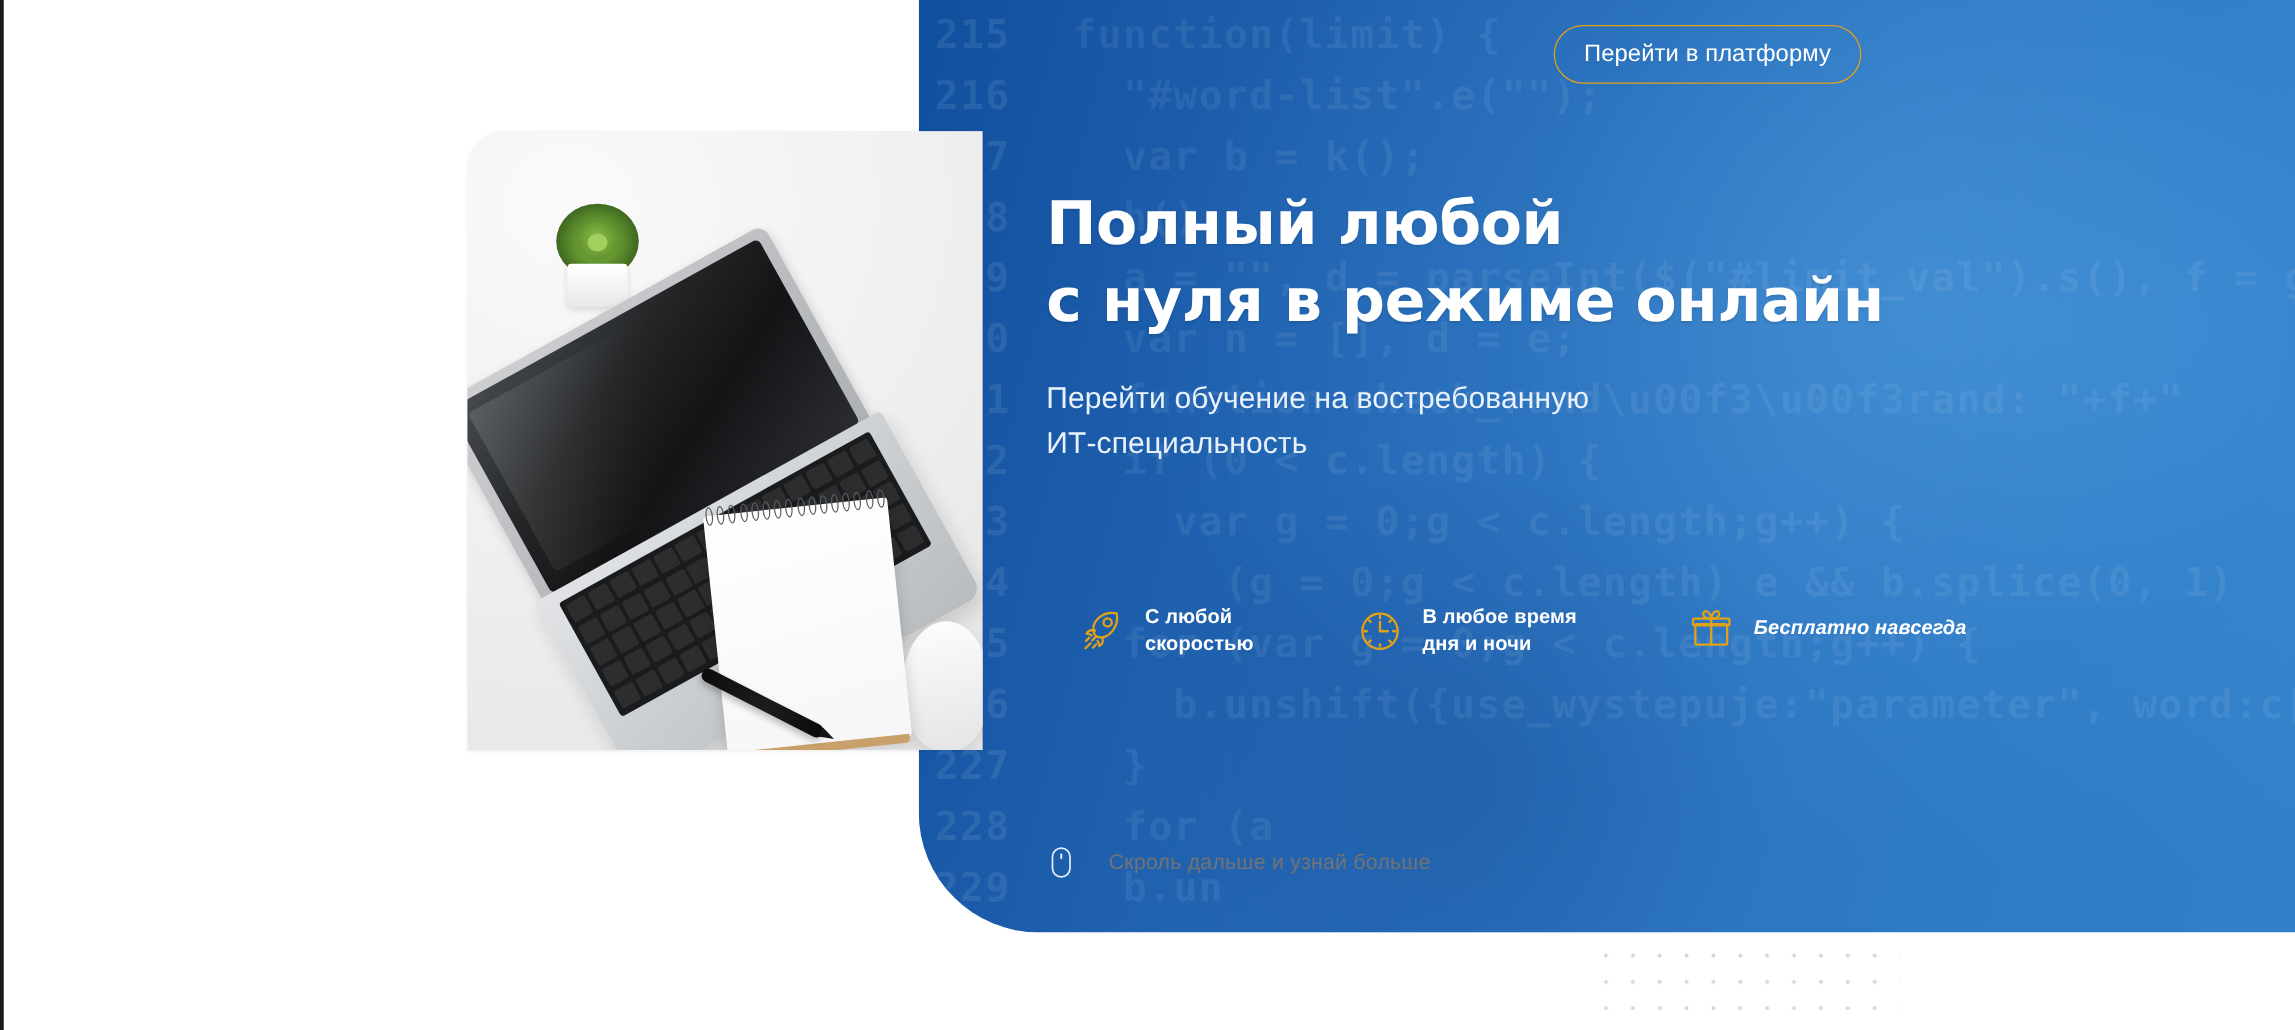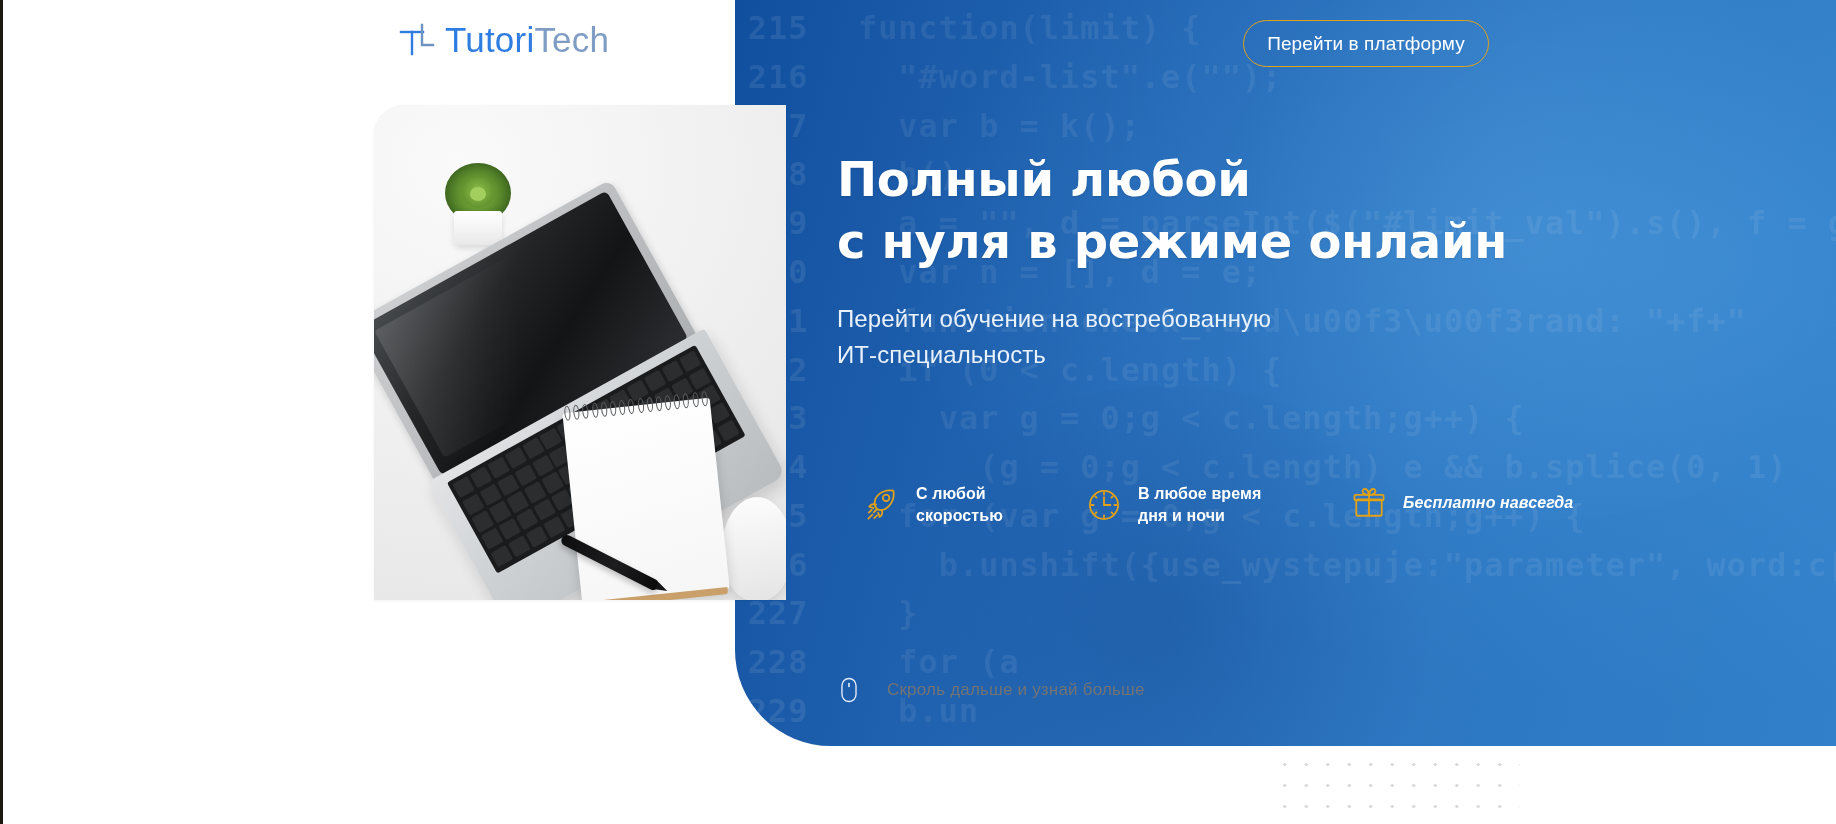--- a/index.html
+++ b/index.html
@@ -405,30 +405,20 @@
 <span class="ln">223</span>    var g = 0;g &lt; c.length;g++) {
 <span class="ln">224</span>      (g = 0;g &lt; c.length) e &amp;&amp; b.splice(0, 1)
 <span class="ln">225</span>  for (var g = 0;g &lt; c.length;g++) {
 <span class="ln">226</span>    b.unshift({use_wystepuje:"parameter", word:c[g]})
 <span class="ln">227</span>  }
 <span class="ln">228</span>  for (a
 <span class="ln">229</span>  b.un
 <span class="ln">230</span></div>
   </div>
 
-  <div class="logo">
-    <svg class="logo-mark" width="38" height="38" viewBox="0 0 38 38">
-      <path d="M3 11 H25" stroke="#2f7de0" stroke-width="2.4" fill="none" stroke-linecap="square"></path>
-      <path d="M14 11 V33" stroke="#2f7de0" stroke-width="2.4" fill="none" stroke-linecap="square"></path>
-      <path d="M24 4 V24 H35" stroke="#6f93c0" stroke-width="2.4" fill="none" stroke-linecap="square" stroke-linejoin="miter"></path>
-    </svg>
-    <div class="logo-text">
-      <span class="t1">Tutori</span><span class="t2">Tech</span>
-    </div>
-  </div>
 
   <button class="cta-top">Перейти в платформу</button>
 
   <div class="photo-card">
     <div class="photo-inner">
       <div class="desk"></div>
 
       <div class="plant">
         <div class="succulent"></div>
         <div class="pot"></div>

